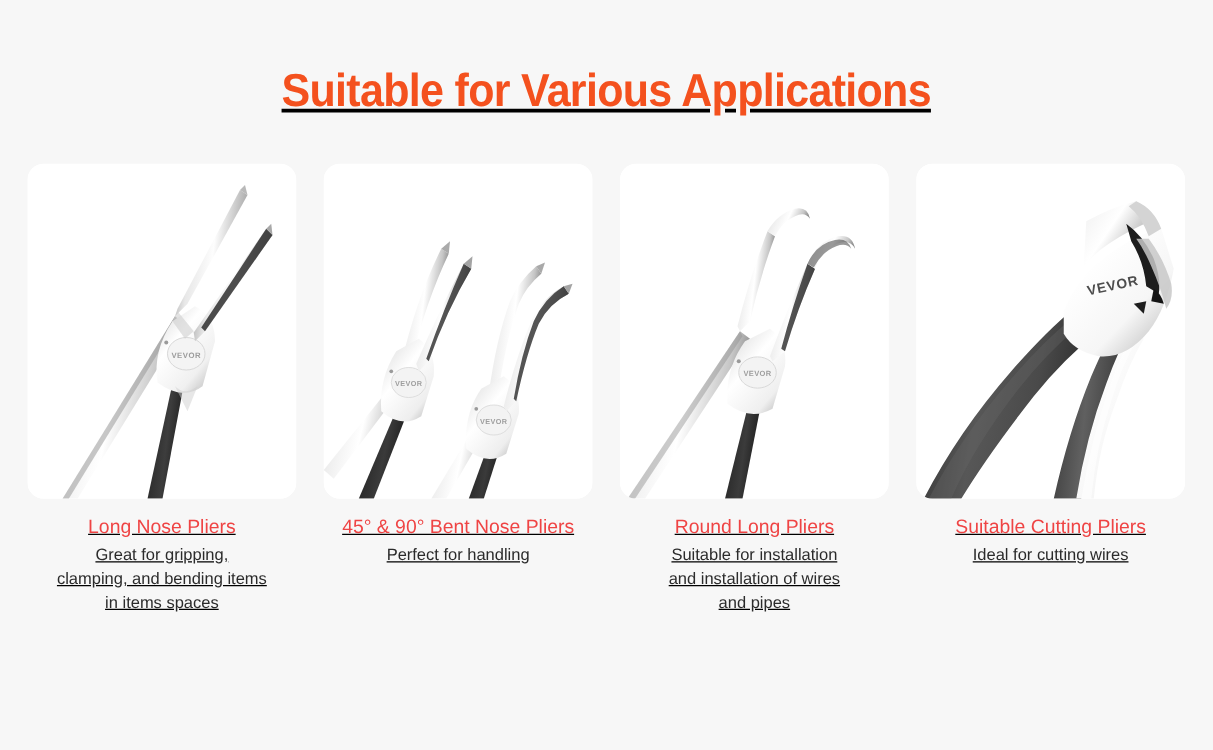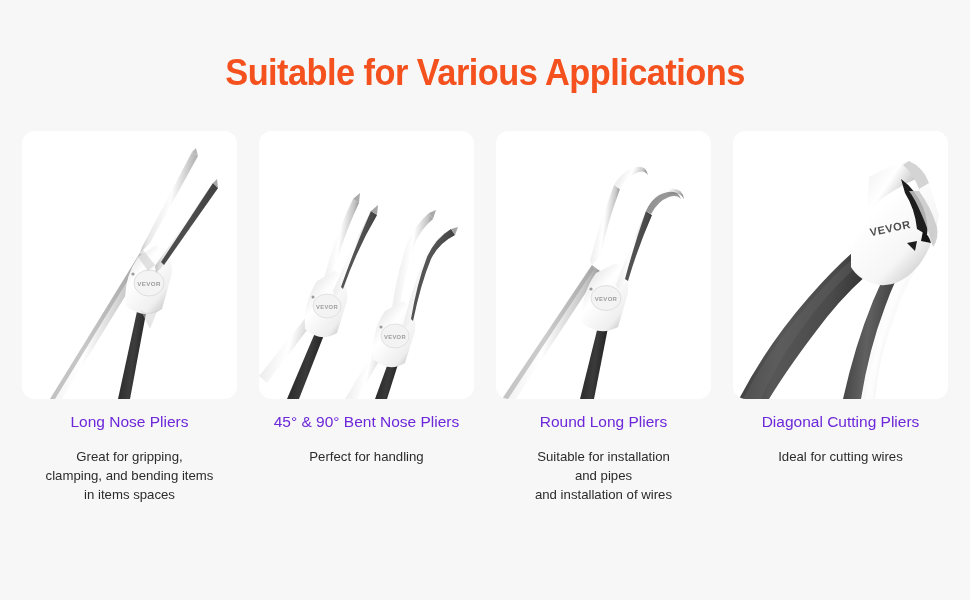--- a/index.html
+++ b/index.html
@@ -11,20 +11,21 @@
     height: 600px;
     background: #f7f7f7;
     font-family: "Liberation Sans", sans-serif;
     overflow: hidden;
   }
   .page {
     position: relative;
     width: 970px;
     height: 600px;
     box-sizing: border-box;
+    text-decoration: underline;
   }
   .title {
     text-align: center;
     color: #f4511e;
     font-family: "Liberation Sans", sans-serif;
     font-weight: bold;
     font-size: 37px;
     letter-spacing: -0.6px;
     padding-top: 53px;
     line-height: 1.1;
@@ -56,31 +57,31 @@
     display: block;
     width: 215px;
     height: 268px;
   }
   .caption {
     width: 215px;
     text-align: center;
     padding-top: 13px;
   }
   .cap-title {
-    color: #6d28d9;
+    color: #ef4444;
     font-size: 15.5px;
     line-height: 1.35;
     white-space: nowrap;
     font-weight: normal;
   }
   .cap-body {
     color: #2b2b2b;
     font-size: 13.2px;
     line-height: 1.45;
-    margin-top: 14px;
+    margin-top: 1px;
   }
   .cap-body div { white-space: nowrap; }
   .vevor-text {
     font-family: "Liberation Sans", sans-serif;
     font-weight: bold;
   }
 </style>
 </head>
 <body>
 
@@ -265,22 +266,22 @@
 
           <path d="M150 80 Q158 62 174 58 Q186 56 188 68 Q184 60 174 64 Q162 68 156 84 Z" fill="url(#steelD)"></path>
           <path d="M150 80 Q157 64 172 61 Q182 59 185 68 Q181 63 173 66 Q162 70 155 83 Z" fill="#333333" opacity="0.5"></path>
           <circle cx="95" cy="158" r="1.6" fill="#9a9a9a"></circle>
         </svg>
       </div>
       <div class="caption">
         <div class="cap-title">Round Long Pliers</div>
         <div class="cap-body">
           <div>Suitable for installation</div>
+          <div>and installation of wires</div>
           <div>and pipes</div>
-          <div>and installation of wires</div>
         </div>
       </div>
     </div>
 
     <div class="cell">
       <div class="card">
         <svg viewBox="0 0 215 268">
           <defs>
             <linearGradient id="gripE" x1="0" y1="0" x2="1" y2="0.2">
               <stop offset="0" stop-color="#2f2f2f"></stop>
@@ -324,21 +325,21 @@
           <path d="M190 100 Q196 104 198 112 L188 110 Z" fill="#141414"></path>
 
           <path d="M186 60 Q198 76 204 96 Q206 108 200 116 Q196 100 188 82 Q182 68 176 60 Z" fill="#c8c8c8" opacity="0.85"></path>
 
           <text class="vevor-text" x="158" y="101" font-size="11" fill="#4d4d4d" text-anchor="middle" transform="rotate(-12 158 101)" letter-spacing="0.6">VEVOR</text>
 
           <path d="M174 112 L184 110 L182 120 Z" fill="#1e1e1e"></path>
         </svg>
       </div>
       <div class="caption">
-        <div class="cap-title">Diagonal Cutting Pliers</div>
+        <div class="cap-title">Suitable Cutting Pliers</div>
         <div class="cap-body">
           <div>Ideal for cutting wires</div>
         </div>
       </div>
     </div>
 
   </div>
 </div>
 
 </body></html>

